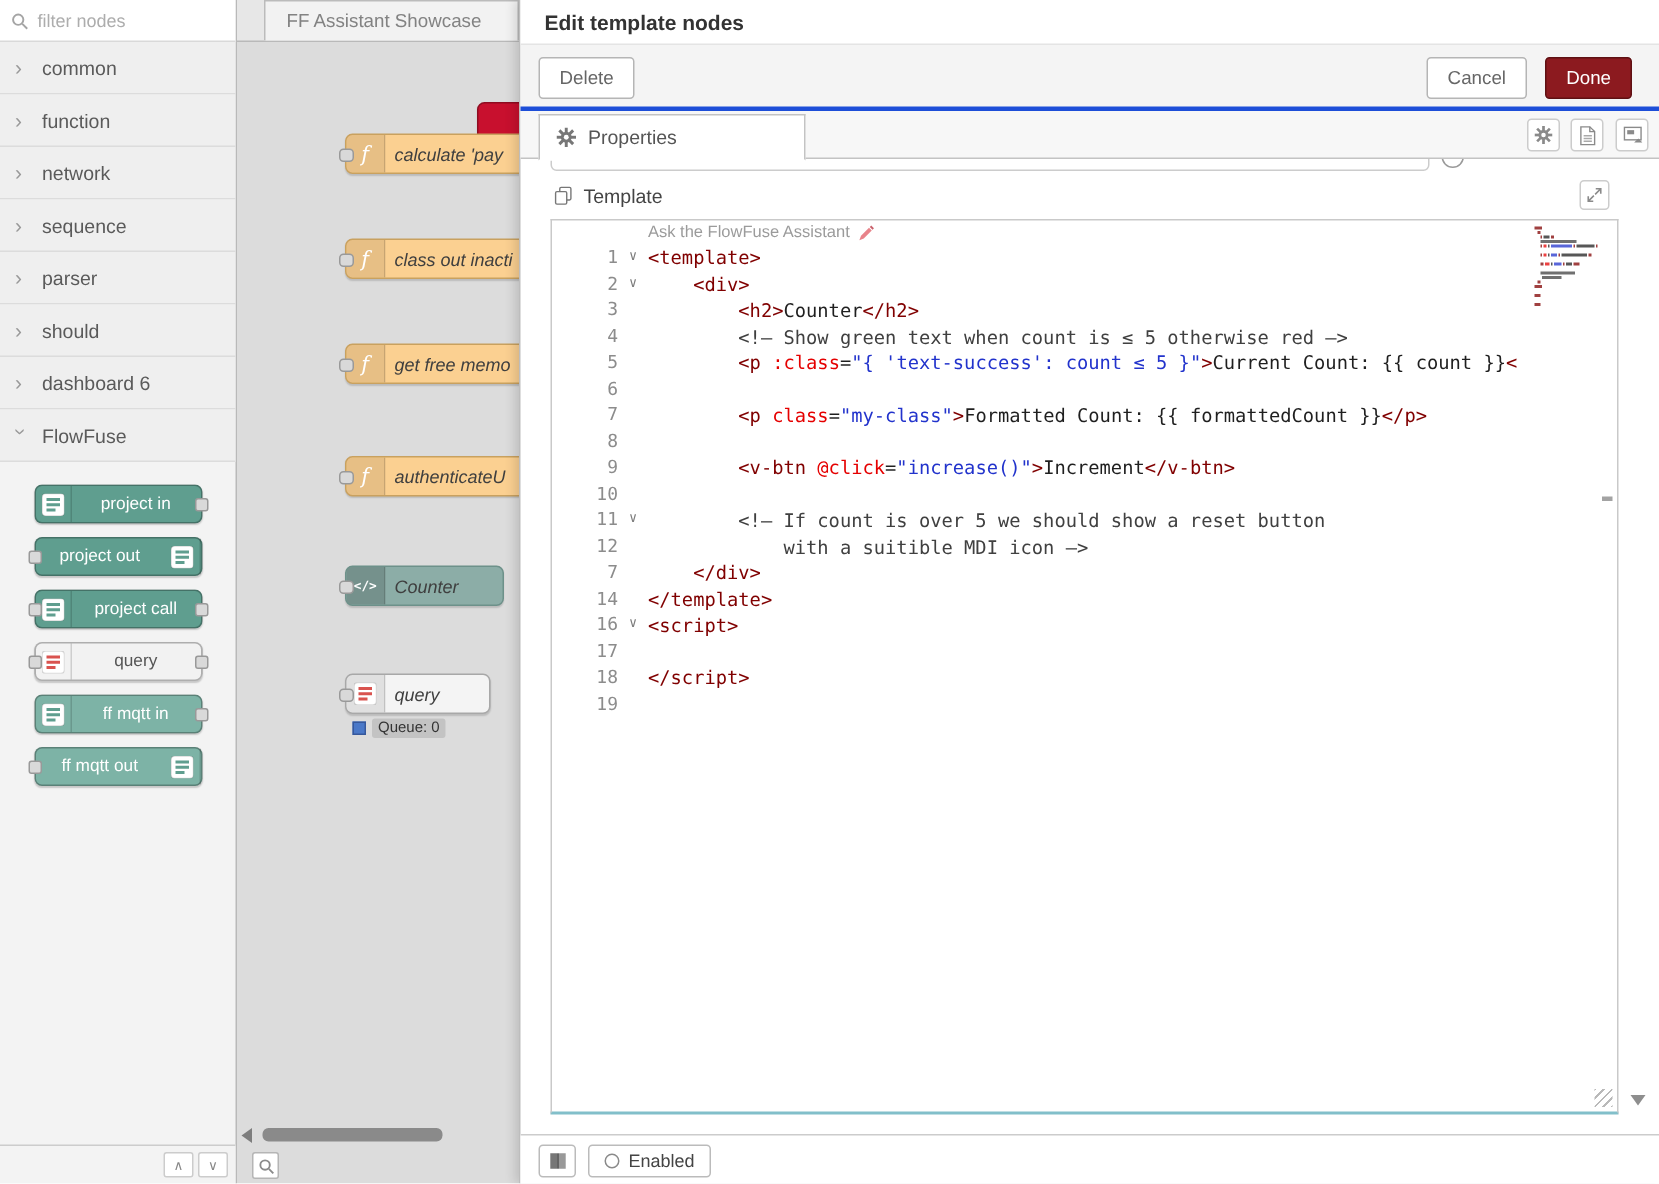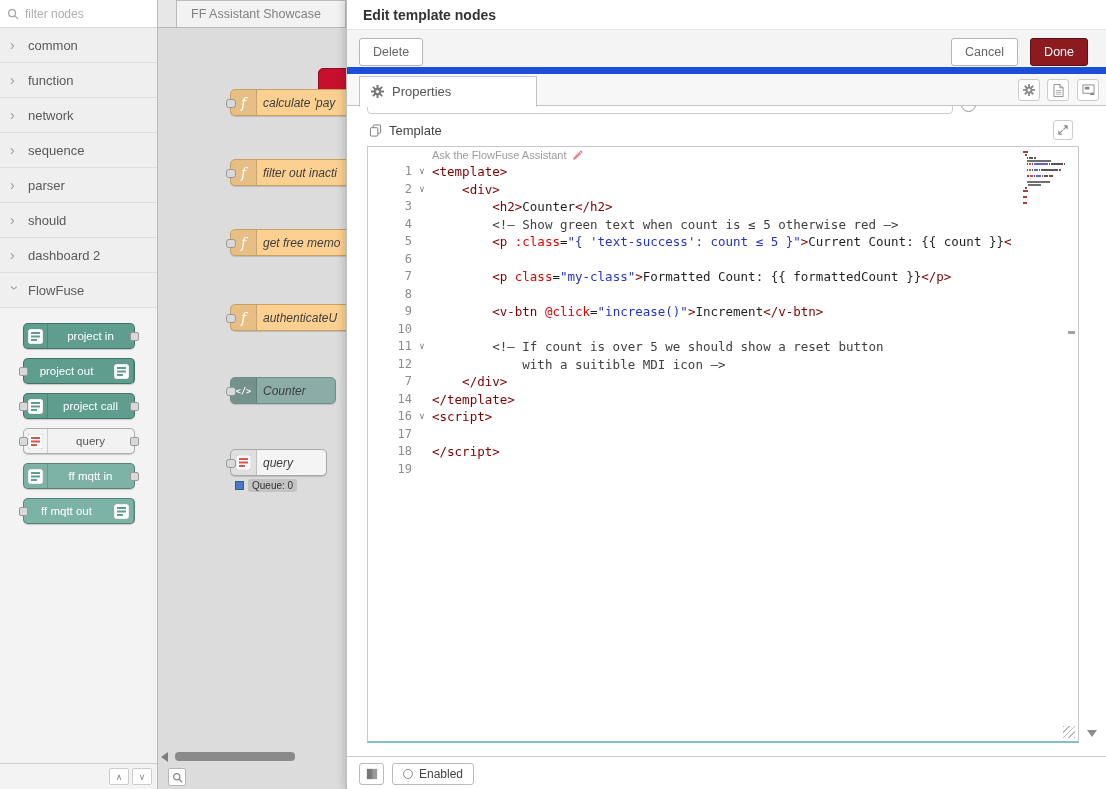--- a/index.html
+++ b/index.html
@@ -45,21 +45,21 @@
   .status { position:absolute; display:flex; align-items:center; gap:4px; font-size:10px; color:#333; }
   .status .dot { width:9px; height:9px; background:var(--status-blue,#4a78c8); border:1px solid #36589c; display:inline-block; }
   .status .stxt { background:#c3c3c3; border-radius:2px; padding:0 4px; line-height:13px; color:#333; }
   .hscroll-arrow { position:absolute; left:3px; top:752px; width:0; height:0; border-top:5px solid transparent; border-bottom:5px solid transparent; border-right:7px solid #7d7d7d; cursor:pointer; }
   .hscroll-thumb { position:absolute; left:17px; top:752px; width:120px; height:9px; background:#8a8a8a; border-radius:4px; cursor:grab; }
   .zoom-btn { position:absolute; left:10px; top:768px; width:18px; height:18px; background:#fff; border:1px solid #b5b5b5; border-radius:2px; display:flex; align-items:center; justify-content:center; cursor:pointer; }
 
   
   .dialog { position:absolute; left:346px; top:0; width:760px; height:789px; background:#fff; border-left:1px solid #bdbdbd; box-shadow:-3px 0 7px rgba(0,0,0,.14); }
   .d-title { position:absolute; top:0; left:0; right:0; height:30px; padding:7px 16px; font-size:14px; font-weight:bold; color:#333; border-bottom:1px solid #e4e4e4; background:#fff; }
-  .d-toolbar { position:absolute; top:30px; left:0; right:0; height:44px; background:#f4f4f4; border-bottom:7px solid #1d4ed8; }
+  .d-toolbar { position:absolute; top:30px; left:0; right:0; height:44px; background:#f4f4f4; border-bottom:3px solid #1d4ed8; }
   .btn { position:absolute; top:8px; height:28px; border:1px solid #b5b5b5; background:#fff; color:#666; font-size:12.5px; border-radius:3px; padding:0 13px; display:flex; align-items:center; cursor:pointer; font-family:inherit; }
   .btn-delete { left:12px; }
   .btn-cancel { right:88px; }
   .btn-done { right:18px; background:var(--done-button,#8c1a1f); border-color:#5f1013; color:#fff; }
   .d-tabs { position:absolute; top:74px; left:0; right:0; height:32px; background:#f7f7f7; border-bottom:1px solid #c3c3c3; z-index:3; }
   .tab-prop { position:absolute; left:12px; top:2px; height:31px; width:178px; background:#fff; border:1px solid #c3c3c3; border-bottom:1px solid #fff; display:flex; align-items:center; gap:8px; padding:0 11px; font-size:13px; color:#555; z-index:4; cursor:pointer; }
   .tbtn { position:absolute; top:5px; width:22px; height:22px; border:1px solid #ccc; background:#fff; border-radius:3px; display:flex; align-items:center; justify-content:center; cursor:pointer; z-index:4; }
   .tbtn.g1 { right:66px; } .tbtn.g2 { right:37px; } .tbtn.g3 { right:7px; }
   .sliver { position:absolute; top:96px; left:20px; width:586px; height:18px; border:1px solid #ccc; border-radius:4px; background:#fff; z-index:1; }
   .circle-part { position:absolute; top:97px; left:614px; width:15px; height:15px; border:1px solid #9a9a9a; border-radius:50%; background:#fff; z-index:1; }
@@ -121,21 +121,21 @@
         <div class="category">
           <span class="chev">›</span>
           <span>parser</span>
         </div>
         <div class="category">
           <span class="chev">›</span>
           <span>should</span>
         </div>
         <div class="category">
           <span class="chev">›</span>
-          <span>dashboard 2</span>
+          <span>dashboard 6</span>
         </div>
         <div class="category open">
           <span class="chev open">›</span>
           <span>FlowFuse</span>
         </div>
         <div class="palette-nodes">
           <div class="pnode teal">
             <span class="icon-box">
               <svg width="15" height="15" viewBox="0 0 15 15">
                 <rect width="15" height="15" rx="2.5" fill="#fff" stroke="rgba(0,0,0,.15)"></rect>
@@ -241,21 +241,21 @@
           <span class="nicon">
             <span class="fx">f</span>
           </span>
           <span class="nlabel">calculate 'pay</span>
           <span class="cport l"></span>
         </div>
         <div class="cnode function" style="left: 72px; top: 159px; width: 130px;">
           <span class="nicon">
             <span class="fx">f</span>
           </span>
-          <span class="nlabel">filter out inacti</span>
+          <span class="nlabel">class out inacti</span>
           <span class="cport l"></span>
         </div>
         <div class="cnode function" style="left: 72px; top: 229px; width: 130px;">
           <span class="nicon">
             <span class="fx">f</span>
           </span>
           <span class="nlabel">get free memo</span>
           <span class="cport l"></span>
         </div>
         <div class="cnode function" style="left: 72px; top: 304px; width: 130px;">

